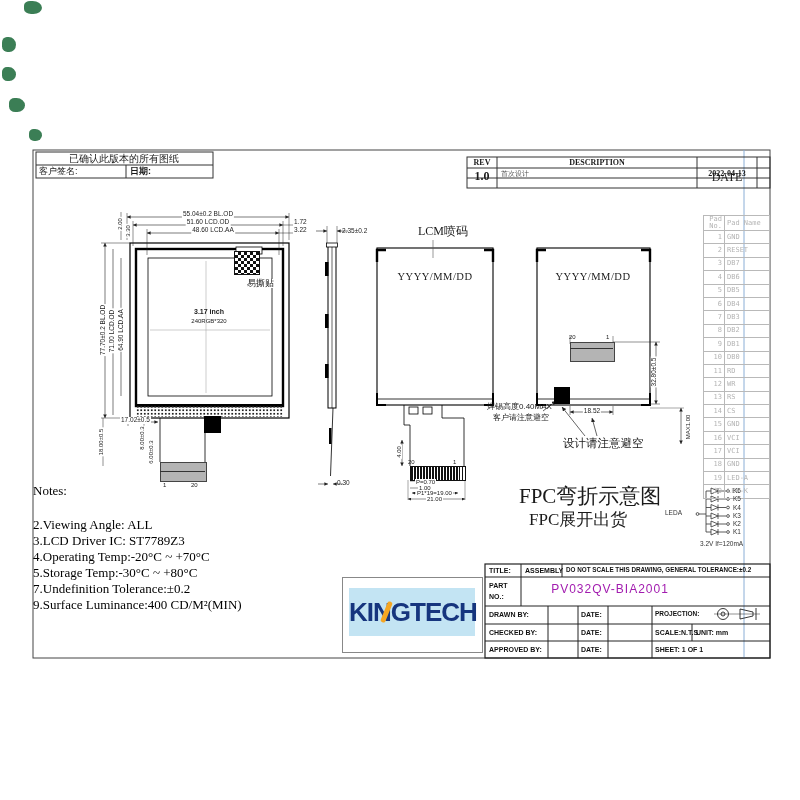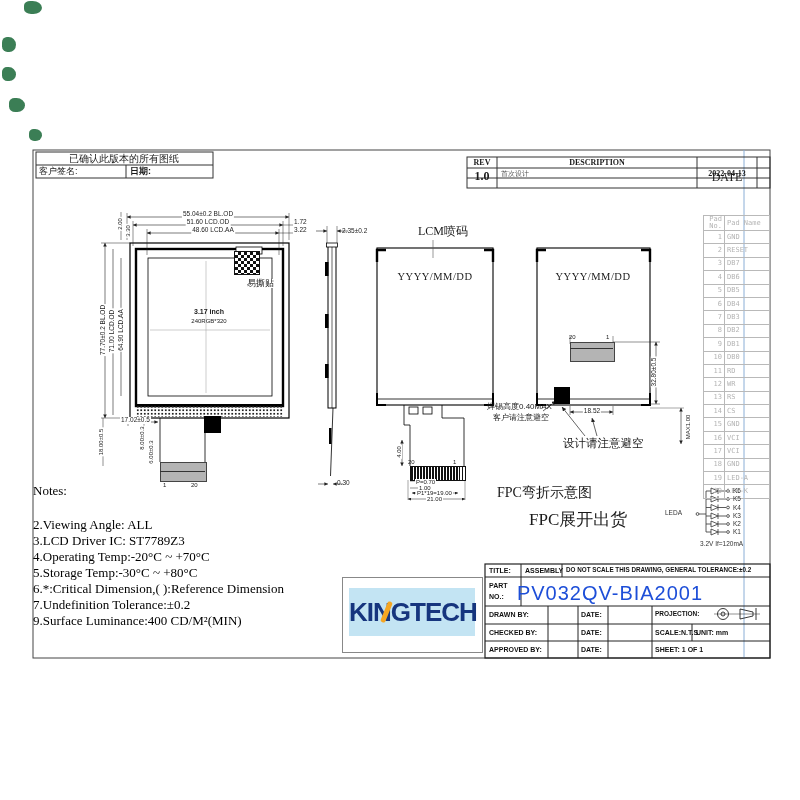--- a/index.html
+++ b/index.html
@@ -382,55 +382,54 @@
   <span class="t ctr serif" style="left:593px;top:272px;font-size:10.5px;letter-spacing:0.5px">YYYY/MM/DD</span>
   <span class="t dim6" style="left:569px;top:334px">20</span>
   <span class="t dim6" style="left:606px;top:334px">1</span>
   <span class="t dim rot bgw" style="left:654px;top:372px">32.80±0.5</span>
   <span class="t ctr dim bgw" style="left:592px;top:408px">18.52</span>
   <span class="t dim6 rot bgw" style="left:688px;top:427px">MAX1.00</span>
   <span class="t" style="left:487px;top:403px;font-size:8px">焊锡高度0.40MAX</span>
   <span class="t" style="left:493px;top:414px;font-size:8px">客户请注意避空</span>
   <span class="t serif" style="left:563px;top:438px;font-size:11.5px">设计请注意避空</span>
 
-  <span class="t serif" style="left:497px;top:486px;font-size:14px">FPC弯折示意图</span>
+  <span class="t serif" style="left:519px;top:486px;font-size:21px">FPC弯折示意图</span>
   <span class="t serif" style="left:529px;top:511px;font-size:17px">FPC展开出货</span>
 
   <span class="t" style="left:665px;top:510px;font-size:6.5px;color:#333">LEDA</span>
   <span class="t" style="left:733px;top:488px;font-size:6.5px;color:#333">K6</span>
   <span class="t" style="left:733px;top:496px;font-size:6.5px;color:#333">K5</span>
   <span class="t" style="left:733px;top:504.5px;font-size:6.5px;color:#333">K4</span>
   <span class="t" style="left:733px;top:513px;font-size:6.5px;color:#333">K3</span>
   <span class="t" style="left:733px;top:521px;font-size:6.5px;color:#333">K2</span>
   <span class="t" style="left:733px;top:529px;font-size:6.5px;color:#333">K1</span>
   <span class="t" style="left:700px;top:541px;font-size:6.5px;color:#333">3.2V  If=120mA</span>
 
   <div class="notes">
     <div style="font-size:13px;margin-bottom:18px">Notes:</div>
     <div>2.Viewing Angle: ALL</div>
     <div>3.LCD Driver IC: ST7789Z3</div>
     <div>4.Operating Temp:-20°C ~ +70°C</div>
     <div>5.Storage Temp:-30°C ~ +80°C</div>
-    <div>6.*:Critical Dimension,( ):Reference Dimension</div>
     <div>7.Undefinition Tolerance:±0.2</div>
     <div>9.Surface  Luminance:400 CD/M²(MIN)</div>
   </div>
 
   <div class="logobox">
     <div class="logobanner">
       <div class="logotext">KINGTECH</div>
       <div class="logoslash"></div>
     </div>
   </div>
 
   <span class="t tb" style="left:489px;top:567px">TITLE:</span>
   <span class="t tb" style="left:525px;top:567px">ASSEMBLY</span>
   <span class="t tb" style="left:566px;top:567px;font-size:6.3px">DO NOT SCALE THIS DRAWING, GENERAL TOLERANCE:±0.2</span>
   <span class="t tb" style="left:489px;top:581px;white-space:normal;width:28px;line-height:1.5">PART NO.:</span>
-  <span class="t ctr" style="left:610px;top:583px;font-size:20px;letter-spacing:1px;color:#1d4ed8">PV032QV-BIA2001</span>
+  <span class="t ctr" style="left:610px;top:583px;font-size:12px;letter-spacing:1px;color:#a21caf">PV032QV-BIA2001</span>
   <span class="t tb" style="left:489px;top:611px">DRAWN BY:</span>
   <span class="t tb" style="left:581px;top:611px">DATE:</span>
   <span class="t tb" style="left:655px;top:611px;font-size:6.5px">PROJECTION:</span>
   <span class="t tb" style="left:489px;top:629px">CHECKED BY:</span>
   <span class="t tb" style="left:581px;top:629px">DATE:</span>
   <span class="t tb" style="left:655px;top:629px">SCALE:N.T.S</span>
   <span class="t tb" style="left:696px;top:629px">UNIT: mm</span>
   <span class="t tb" style="left:489px;top:646px">APPROVED BY:</span>
   <span class="t tb" style="left:581px;top:646px">DATE:</span>
   <span class="t tb" style="left:655px;top:646px">SHEET:  1  OF  1</span>

